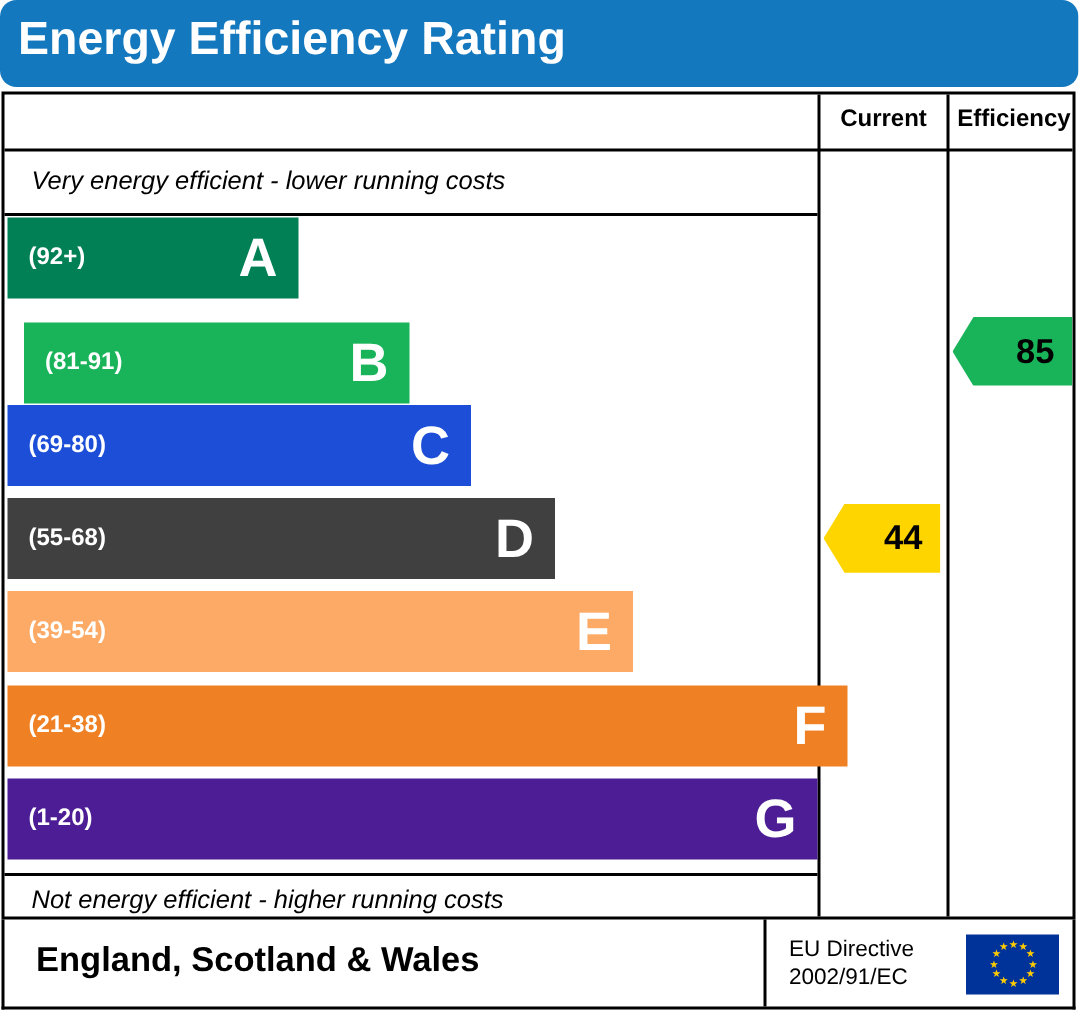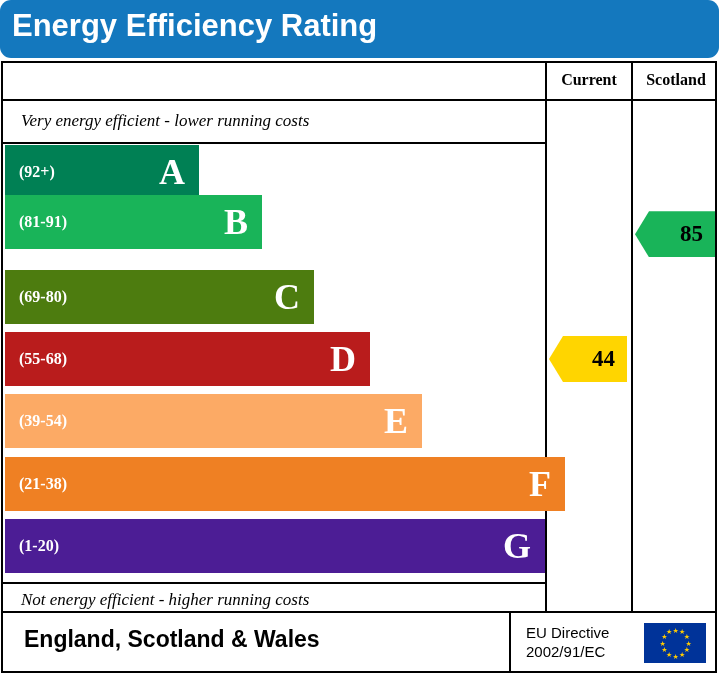--- a/index.html
+++ b/index.html
@@ -41,21 +41,20 @@
 
   
   .frame {
     position: absolute;
     left: 1px;
     top: 61px;
     width: 716px;
     height: 552px;
     border: 2px solid #000000;
     box-sizing: border-box;
-    font-family: Liberation Serif, serif;
   }
 
   
   .col-sep {
     position: absolute;
     top: 0;
     width: 2px;
     height: 100%;
     background: #000000;
   }
@@ -215,42 +214,42 @@
     <div class="header-title">Energy Efficiency Rating</div>
   </div>
 
   <div class="frame">
 
     <div class="head-sep"></div>
     <div class="col-sep c1"></div>
     <div class="col-sep c2"></div>
 
     <div class="col-head current">Current</div>
-    <div class="col-head potential">Scotland</div>
+    <div class="col-head potential">Efficiency</div>
 
     <div class="caption top">Very energy efficient - lower running costs</div>
     <div class="cap-line top"></div>
 
     <div class="caption bottom">Not energy efficient - higher running costs</div>
     <div class="cap-line bottom"></div>
 
     <div class="bands" id="bands">
         <div class="band" style="top: 0px; width: 194px; background: rgb(0, 128, 84);">
           <span class="band-range">(92+)</span>
           <span class="band-letter">A</span>
         </div>
-        <div class="band" style="top: 50px; width: 257px; background: rgb(25, 180, 89);">
+        <div class="band" style="top: 70px; width: 257px; background: rgb(25, 180, 89); margin-left: 11px;">
           <span class="band-range">(81-91)</span>
           <span class="band-letter">B</span>
         </div>
-        <div class="band" style="top: 124.6px; width: 309px; background: #4d7c0f;">
+        <div class="band" style="top: 124.6px; width: 309px; background: #1d4ed8;">
           <span class="band-range">(69-80)</span>
           <span class="band-letter">C</span>
         </div>
-        <div class="band" style="top: 186.9px; width: 365px; background: #b91c1c;">
+        <div class="band" style="top: 186.9px; width: 365px; background: #404040;">
           <span class="band-range">(55-68)</span>
           <span class="band-letter">D</span>
         </div>
         <div class="band" style="top: 249.2px; width: 417px; background: rgb(252, 170, 101); padding-left: 22px;">
           <span class="band-range">(39-54)</span>
           <span class="band-letter">E</span>
         </div>
         <div class="band" style="top: 311.5px; width: 560px; background: rgb(239, 128, 35);">
           <span class="band-range">(21-38)</span>
           <span class="band-letter">F</span>

